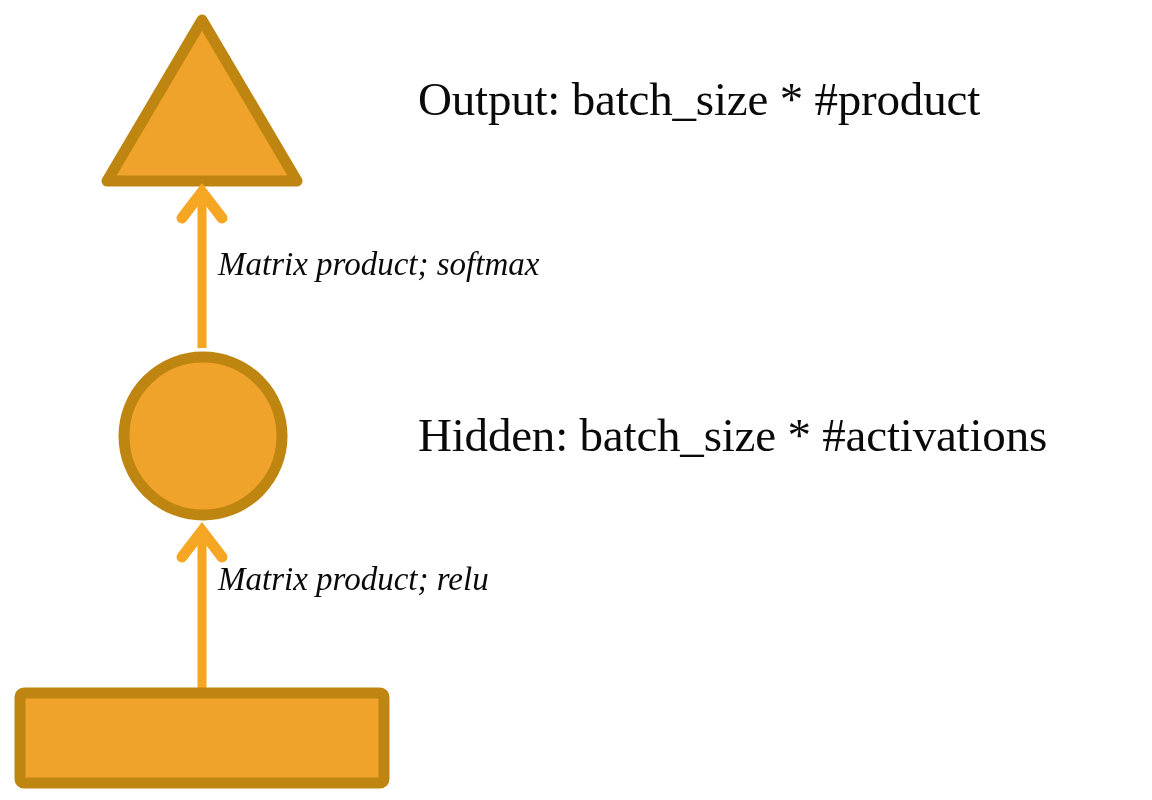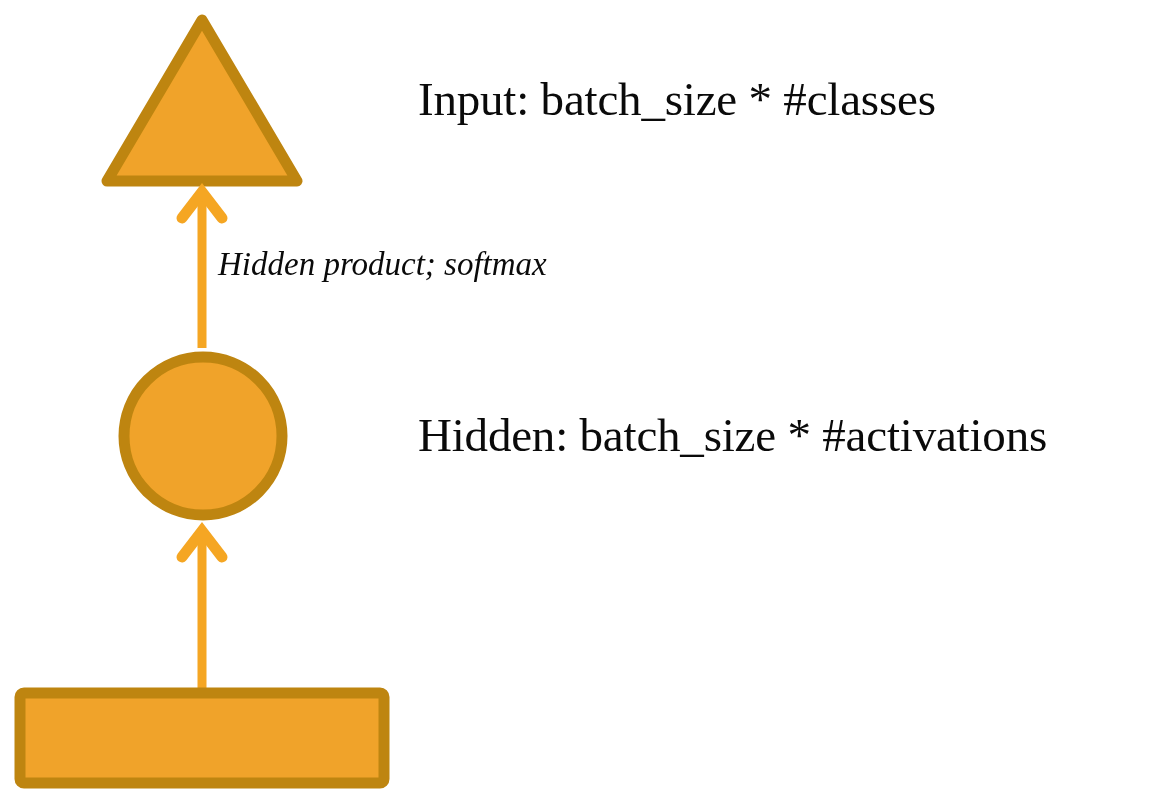--- a/index.html
+++ b/index.html
@@ -72,21 +72,22 @@
     <circle cx="203" cy="436" r="79" fill="#F0A32A" stroke="#BE8510" stroke-width="11"></circle>
 
     <g>
       <line x1="202" y1="692" x2="202" y2="538" stroke="#F5A623" stroke-width="9" stroke-linecap="butt"></line>
       <path d="M 182,557 L 202,531 L 222,557" fill="none" stroke="#F5A623" stroke-width="11" stroke-linecap="round" stroke-linejoin="miter"></path>
     </g>
 
     <rect x="20" y="693" width="364" height="90" rx="4" ry="4" fill="#F0A32A" stroke="#BE8510" stroke-width="11" stroke-linejoin="round"></rect>
   </svg>
 
-  <div id="label-output" class="layer-label">Input: batch_size * #classes</div>
+  <div id="label-output" class="layer-label">Output: batch_size * #product</div>
 
-  <div id="label-edge-top" class="edge-label">Hidden product; softmax</div>
+  <div id="label-edge-top" class="edge-label">Matrix product; softmax</div>
 
   <div id="label-hidden" class="layer-label">Hidden: batch_size * #activations</div>
 
+  <div id="label-edge-bot" class="edge-label">Matrix product; relu</div>
 
 
 </div>
 
 </body></html>

